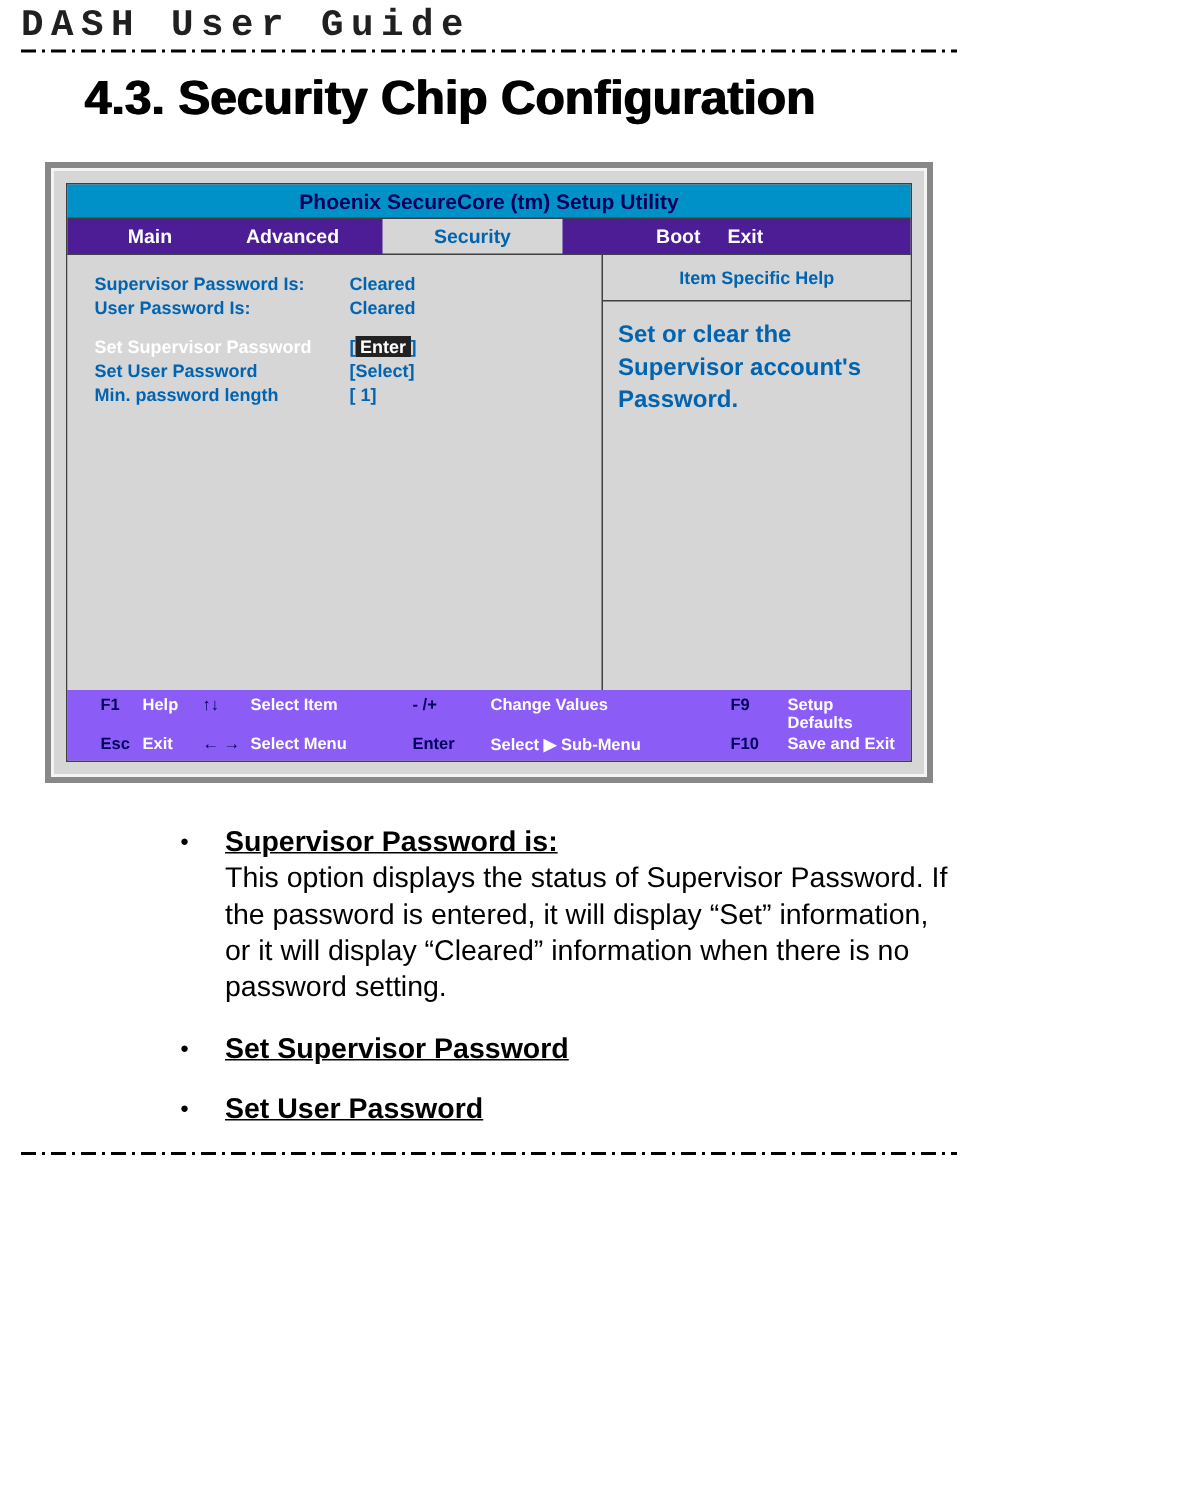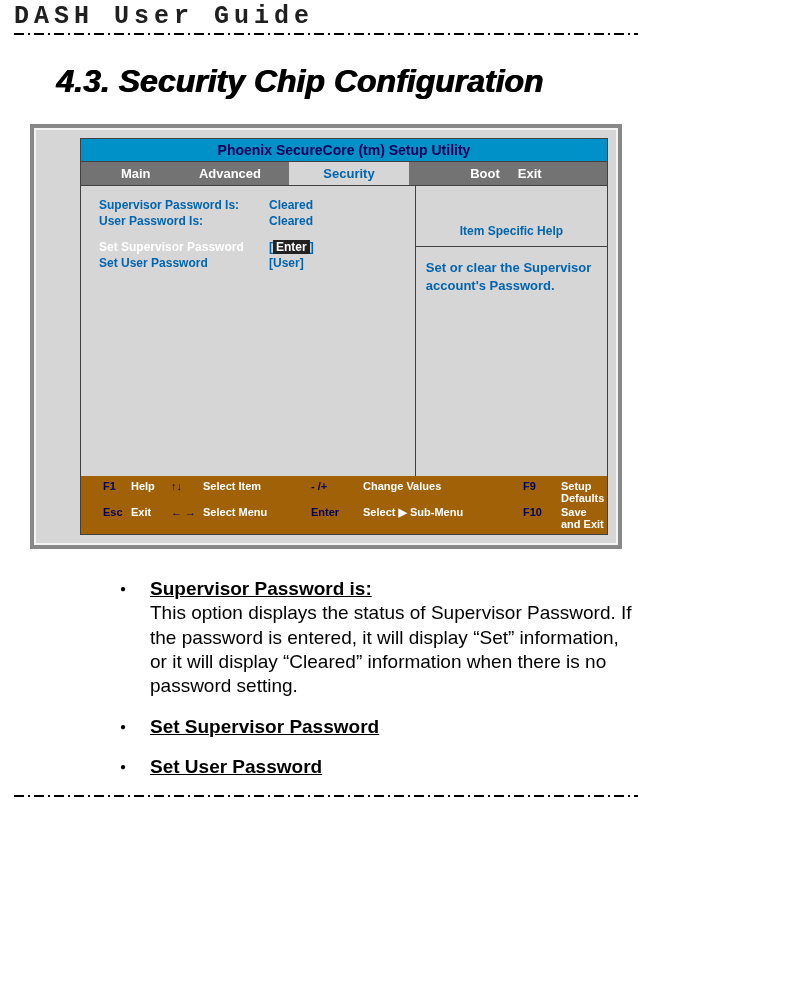--- a/index.html
+++ b/index.html
@@ -24,52 +24,50 @@
     color: #202020;
     padding: 2px 0 2px 0;
   }
   .dash-border {
     height: 2px;
     width: 100%;
     background-image: repeating-linear-gradient(to right, #000 0, #000 10px, #fff 10px, #fff 14px, #000 14px, #000 16px, #fff 16px, #fff 20px);
   }
   .section-title {
     font-family: Arial, Helvetica, sans-serif;
-    font-style: italic;
     font-weight: bold;
     font-size: 32px;
-    margin: 28px 0 24px 42px;
+    margin: 12px 0 24px 42px;
     text-shadow: 1px 0 0 #000;
   }
   
   .bios-frame {
     width: 592px;
     margin: 0 auto 28px auto;
     border: 4px solid #888;
     background: #d6d6d6;
     box-shadow: inset 0 0 0 2px #f4f4f4;
-    padding-left: 36px;
   }
   .bios-inner {
     margin: 10px;
     border: 1px solid #404040;
   }
   .bios-title {
     background: #0091c8;
     color: #00005a;
     font-family: Verdana, Arial, sans-serif;
     font-weight: bold;
     font-size: 14px;
     text-align: center;
     padding: 3px 0;
     border-bottom: 1px solid #404040;
   }
   .bios-tabs {
     display: flex;
-    background: #737373;
+    background: #4c1d95;
     color: #fff;
     font-family: Arial, sans-serif;
     font-weight: bold;
     font-size: 13px;
     border-bottom: 1px solid #404040;
   }
   .bios-tab {
     padding: 4px 0;
     text-align: center;
   }
@@ -95,41 +93,40 @@
     display: flex;
     flex-direction: column;
   }
   .bios-right-head {
     color: #0064b0;
     font-size: 12px;
     text-align: center;
     padding: 8px 6px;
     border-bottom: 1px solid #404040;
     font-weight: bold;
-    margin-top: 30px;
   }
   .bios-right-body {
     color: #0064b0;
-    font-size: 13px;
+    font-size: 16px;
     padding: 12px 10px;
     font-weight: bold;
     line-height: 1.35;
   }
   .bios-row { display: flex; font-size: 12px; margin-bottom: 2px; font-weight: bold;}
   .bios-label { width: 170px; color: #0064b0; }
   .bios-value { color: #0064b0; }
   .bios-label.white { color: #fff; }
   .bios-value .boxed {
     background: #222;
     color: #fff;
     padding: 0 3px;
   }
   .bios-spacer { height: 10px; }
   .bios-footer {
-    background: #a16207;
+    background: #8b5cf6;
     color: #fff;
     font-size: 11px;
     font-weight: bold;
     padding: 4px 6px 4px 22px;
     display: grid;
     grid-template-columns: 28px 40px 32px 108px 52px 160px 38px 1fr;
     row-gap: 2px;
   }
   .bios-footer .k  { color: #00005a; }
   .bios-footer .v  { color: #fff; }
@@ -199,21 +196,25 @@
               <div class="bios-label">User Password Is:</div>
               <div class="bios-value">Cleared</div>
             </div>
             <div class="bios-spacer"></div>
             <div class="bios-row">
               <div class="bios-label white">Set Supervisor Password</div>
               <div class="bios-value">[<span class="boxed">Enter</span>]</div>
             </div>
             <div class="bios-row">
               <div class="bios-label">Set User Password</div>
-              <div class="bios-value">[User]</div>
+              <div class="bios-value">[Select]</div>
+            </div>
+            <div class="bios-row">
+              <div class="bios-label">Min. password length</div>
+              <div class="bios-value">[        1]</div>
             </div>
           </div>
         <div class="bios-right">
           <div class="bios-right-head">Item Specific Help</div>
           <div class="bios-right-body">Set or clear the Supervisor account's Password.</div>
         </div>
       </div>
       <div class="bios-footer">
         <span class="k">F1</span>
         <span class="v">Help</span>

